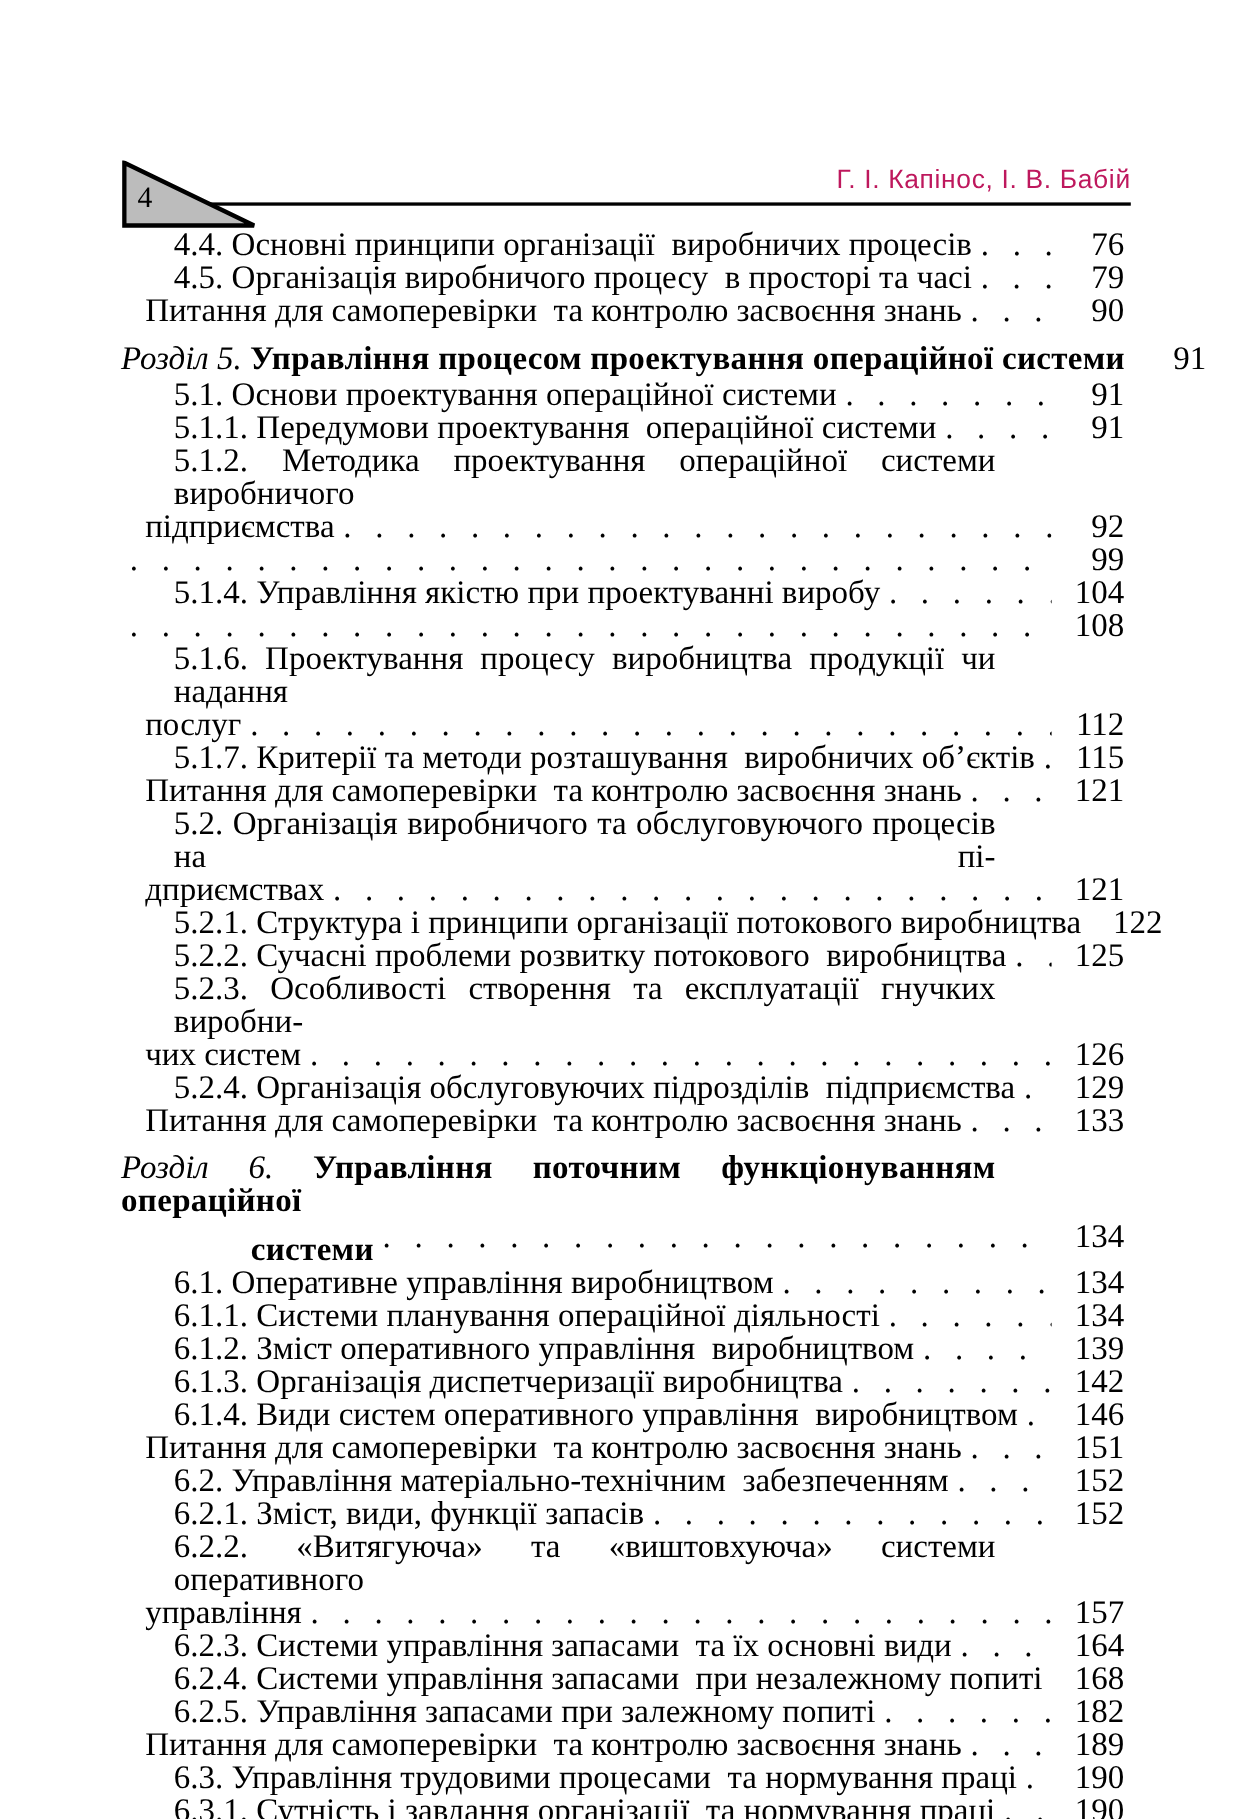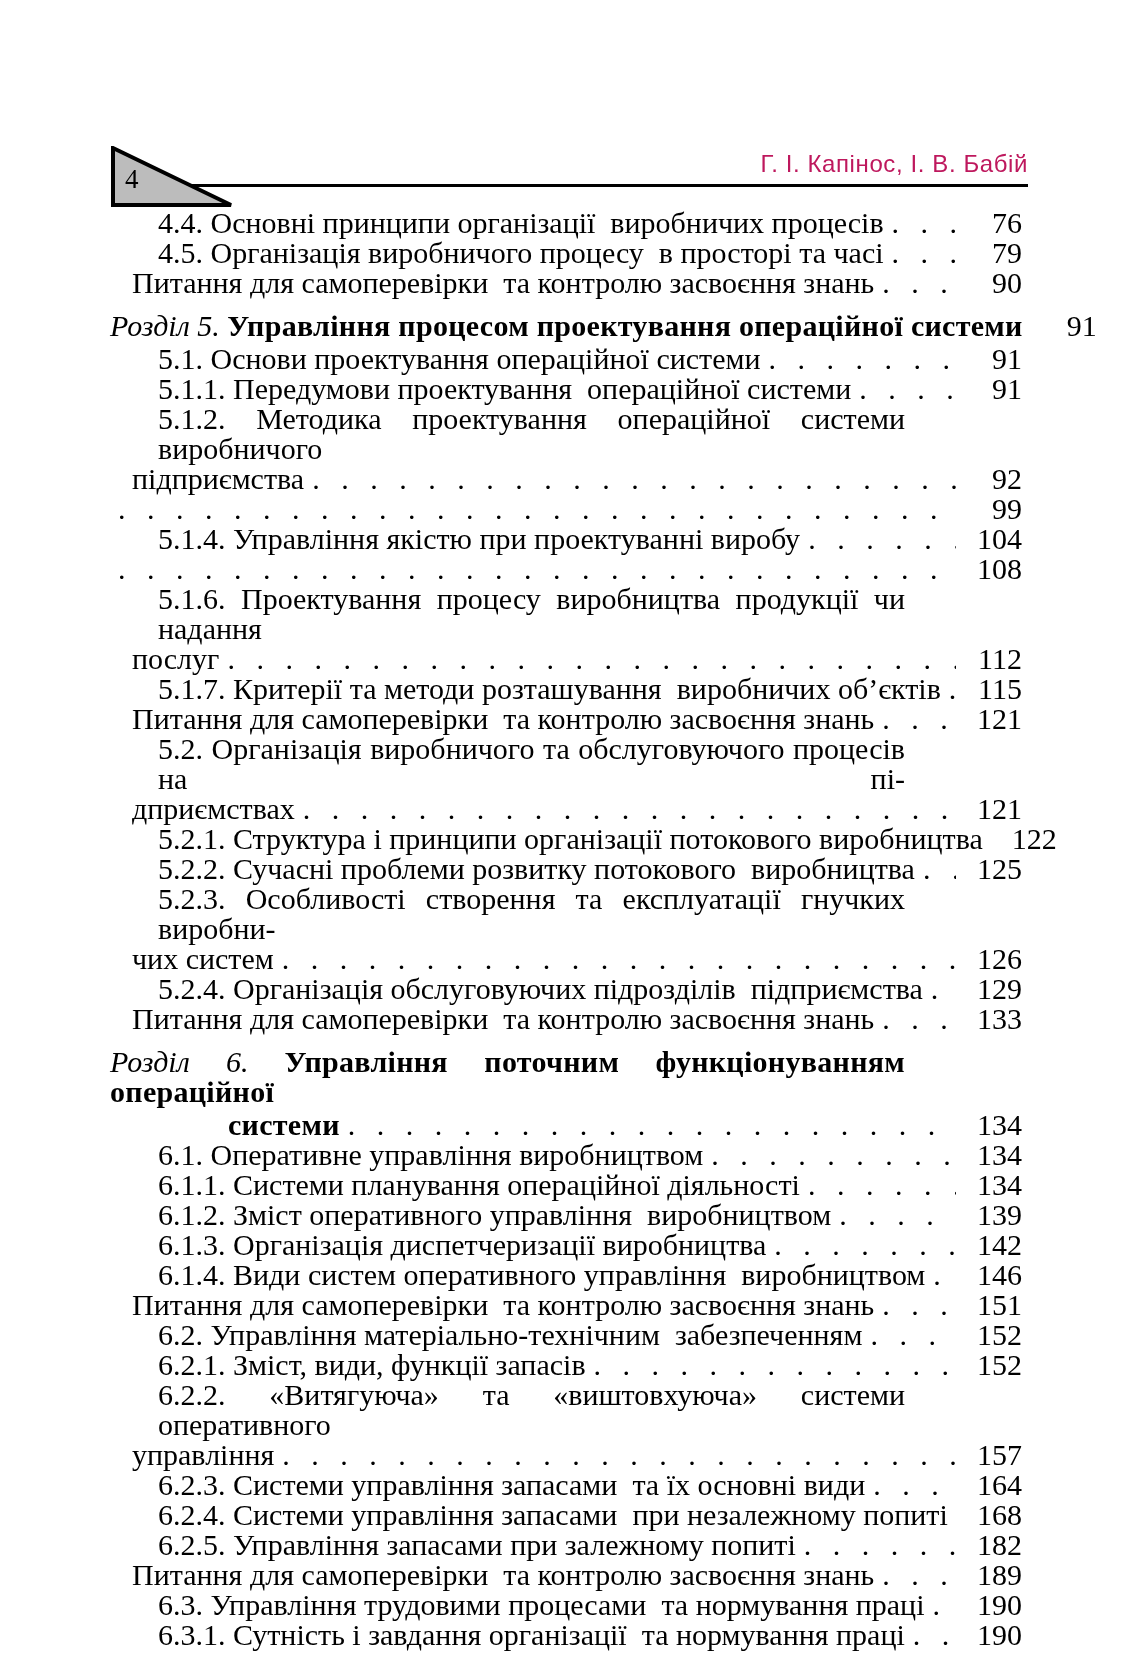--- a/index.html
+++ b/index.html
@@ -37,21 +37,21 @@
     font-size:30px; line-height:30px;
   }
   .row .text { white-space:pre; }
   .row.sub .text        { padding-left:48px; }
   .row.margin-row .text { padding-left:22px; }
 
   .row.chapter { margin-top:13px; margin-bottom:3px; }
   .row.chapter .prefix { font-style:italic; }
   .row.chapter .t      { font-weight:bold; letter-spacing:0.3px; }
 
-  .row.chapter-cont .text { padding-left:118px; font-weight:bold; letter-spacing:0.3px; }
+  .row.chapter-cont .text { padding-left:118px; font-weight:bold; letter-spacing:0.3px;margin-top:11px; }
 
   .leader {
     flex:1 1 auto; min-width:0; overflow:hidden;
     white-space:nowrap;
     letter-spacing:7px;
     padding-left:8px; margin-right:14px;
     height:30px;
   }
   .leader::before {
     content:". . . . . . . . . . . . . . . . . . . . . . . . . . . . . . . . . . . . . . . .";

